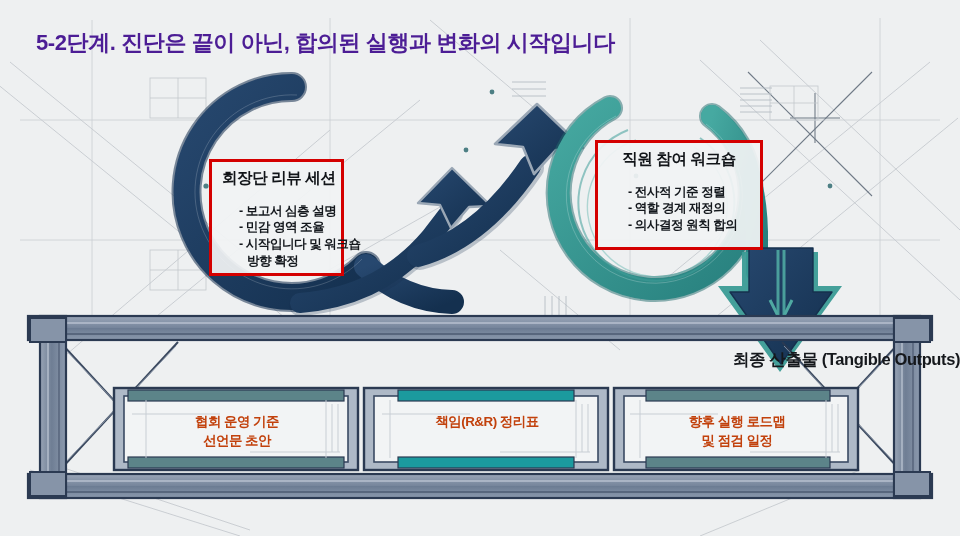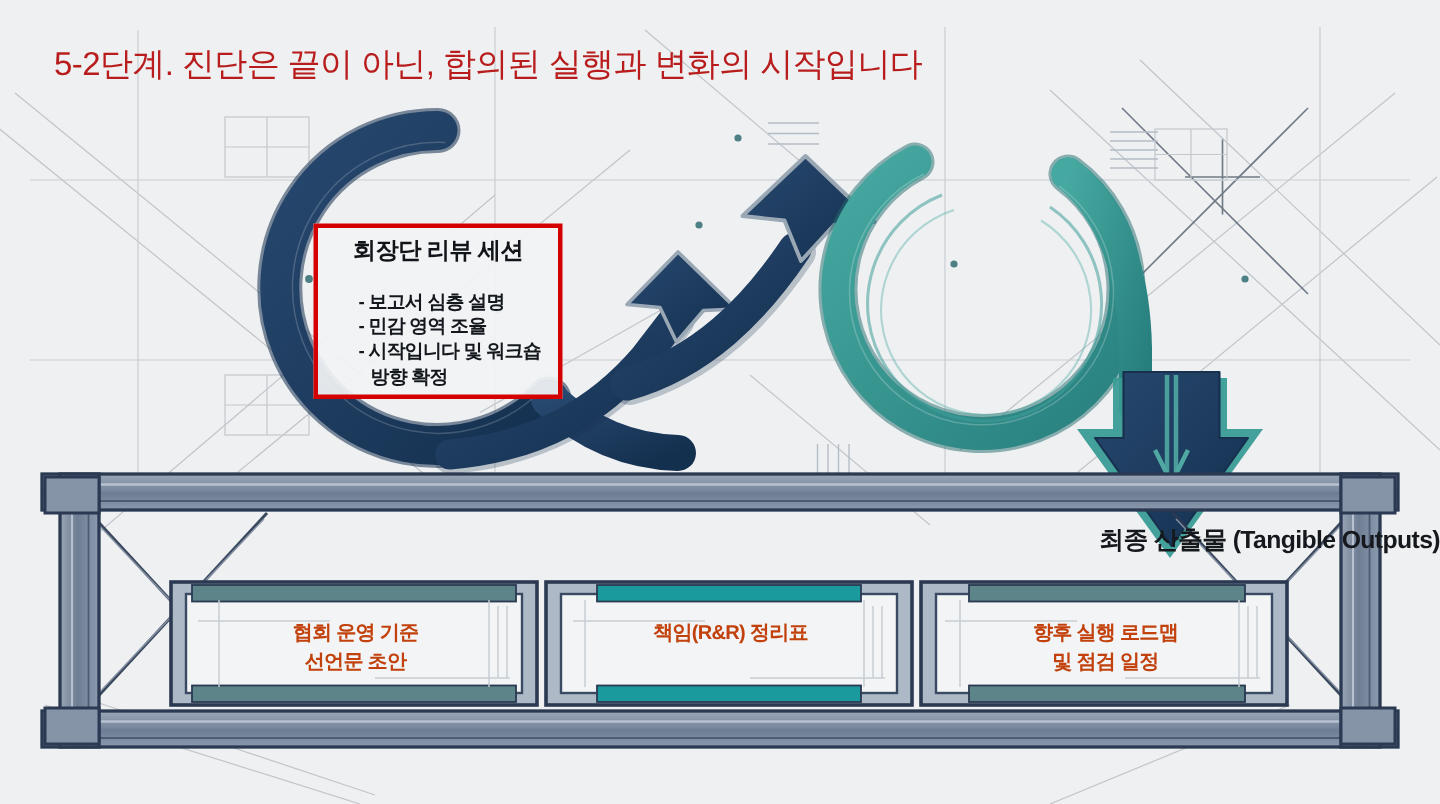--- a/index.html
+++ b/index.html
@@ -9,33 +9,33 @@
     font-family:"Liberation Sans","DejaVu Sans",sans-serif;
     position:relative;
   }
   #slide{position:absolute;inset:0;width:960px;height:536px;}
   #bg-svg,#art-svg{position:absolute;left:0;top:0;width:960px;height:536px;}
   #art-svg{pointer-events:none;}
 
   
   .slide-title{
     position:absolute;left:36px;top:28px;
-    font-size:22px;font-weight:normal;color:#b91c1c;
+    font-size:22px;font-weight:bold;color:#4c1d95;
     letter-spacing:-0.4px;white-space:nowrap;
   }
 
   
   .circle-card{
     position:absolute;
     border:3px solid #d40000;
     background:rgba(241,243,244,0.93);
     box-sizing:border-box;
     padding:7px 10px 9px 10px;
   }
-  #card-left{left:209px;top:149px;width:166px;height:117px;}
+  #card-left{left:209px;top:159px;width:135px;height:117px;}
   #card-right{left:595px;top:140px;width:168px;height:110px;}
   .card-title{
     font-size:15.5px;font-weight:bold;color:#111418;
     text-align:center;line-height:1.15;margin-bottom:5px;
     letter-spacing:-0.4px;white-space:nowrap;
   }
   .card-list{list-style:none;margin:16px;padding:0;}
   .card-list li{
     font-size:12.6px;font-weight:bold;color:#14181d;
     line-height:1.32;letter-spacing:-0.5px;white-space:nowrap;
@@ -283,20 +283,28 @@
   <div class="circle-card" id="card-left">
     <div class="card-title">회장단 리뷰 세션</div>
     <ul class="card-list">
       <li>- 보고서 심층 설명</li>
       <li>- 민감 영역 조율</li>
       <li>- 시작입니다 및 워크숍</li>
       <li class="cont-line">방향 확정</li>
     </ul>
   </div>
 
+  <div class="circle-card" id="card-right">
+    <div class="card-title">직원 참여 워크숍</div>
+    <ul class="card-list">
+      <li>- 전사적 기준 정렬</li>
+      <li>- 역할 경계 재정의</li>
+      <li>- 의사결정 원칙 합의</li>
+    </ul>
+  </div>
 
   <div class="outputs-title">최종 산출물 (Tangible Outputs)</div>
 
   <div class="out-label" id="out-label-0">
     <div>협회 운영 기준</div>
     <div>선언문 초안</div>
   </div>
   <div class="out-label" id="out-label-1">
     <div>책임(R&amp;R) 정리표</div>
   </div>

